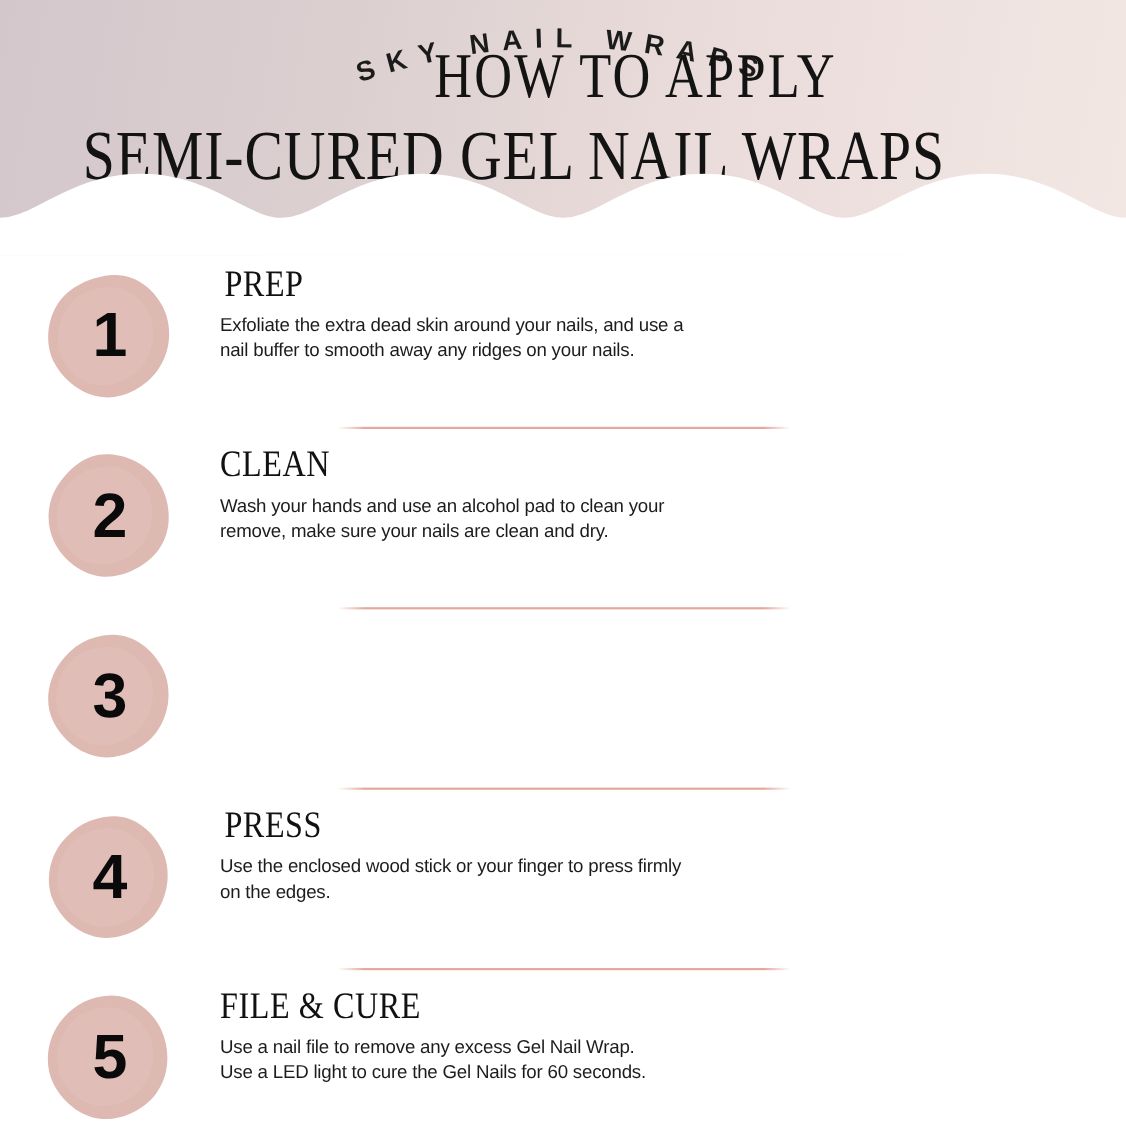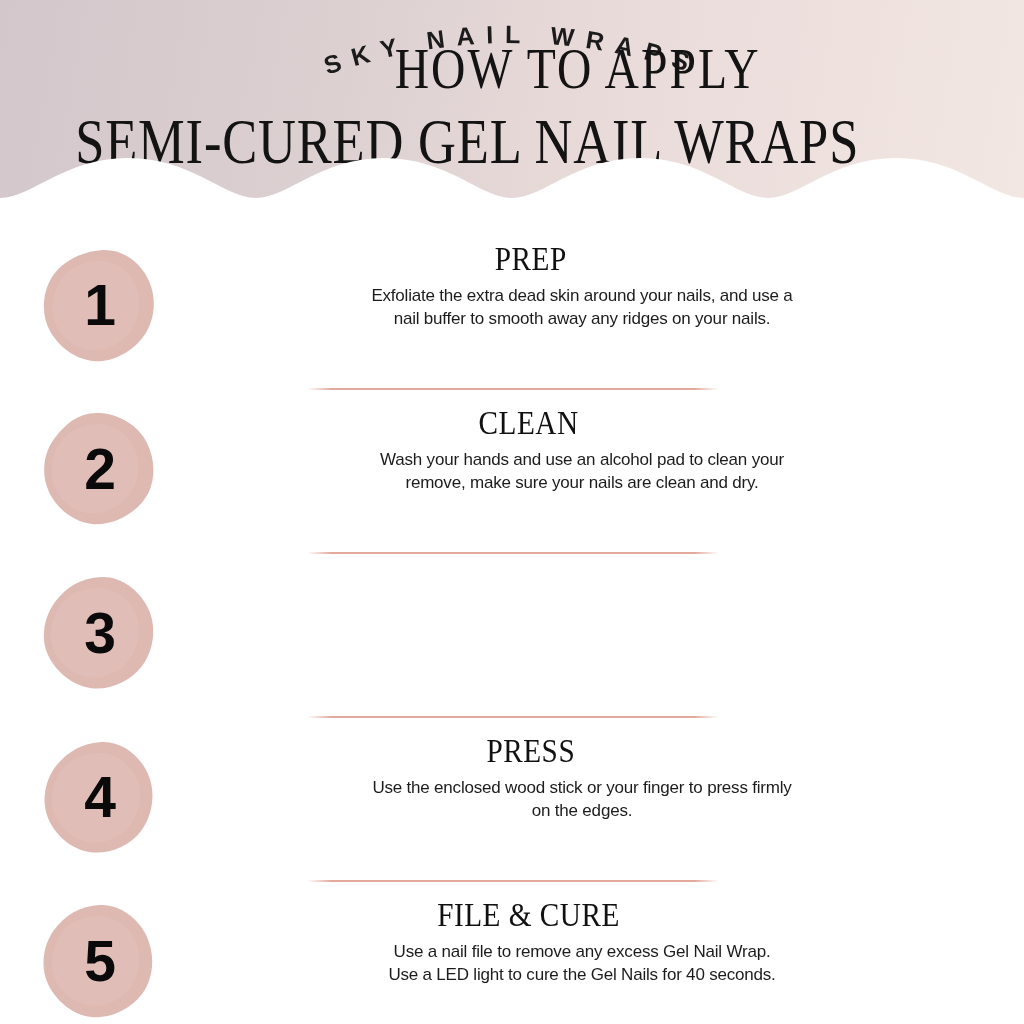--- a/index.html
+++ b/index.html
@@ -131,21 +131,20 @@
     font-size: 57px;
     color: #0a0a0a;
     line-height: 1;
     transform: translateY(-1px);
   }
 
   .step-body {
     flex: 1 1 auto;
     padding-right: 60px;
     padding-top: 2px;
-    text-align: center;
   }
   .step-title {
     font-family: "Liberation Serif", serif;
     font-size: 34px;
     font-weight: 400;
     letter-spacing: 0.6px;
     color: #111111;
     line-height: 1;
     transform: scaleX(0.86);
     transform-origin: left center;
@@ -337,18 +336,18 @@
             <path d="M57,13 C73,12 88,24 95,39 C101,53 99,72 89,85
                      C79,98 61,105 46,102 C32,99 20,89 14,76
                      C8,62 11,44 20,31 C29,18 41,14 57,13 Z" fill="#e2c1ba" opacity="0.55"></path>
           </svg>
           <span class="badge-num">5</span>
         </div>
       </div>
       <div class="step-body">
         <div class="step-title">FILE &amp; CURE</div>
         <div class="step-desc">Use a nail file to remove any  excess Gel Nail Wrap.
-Use a LED light to cure the Gel Nails for 40 seconds.</div>
+Use a LED light to cure the Gel Nails for 60 seconds.</div>
       </div>
     </div>
 
   </div>
 </div>
 
 </body></html>

